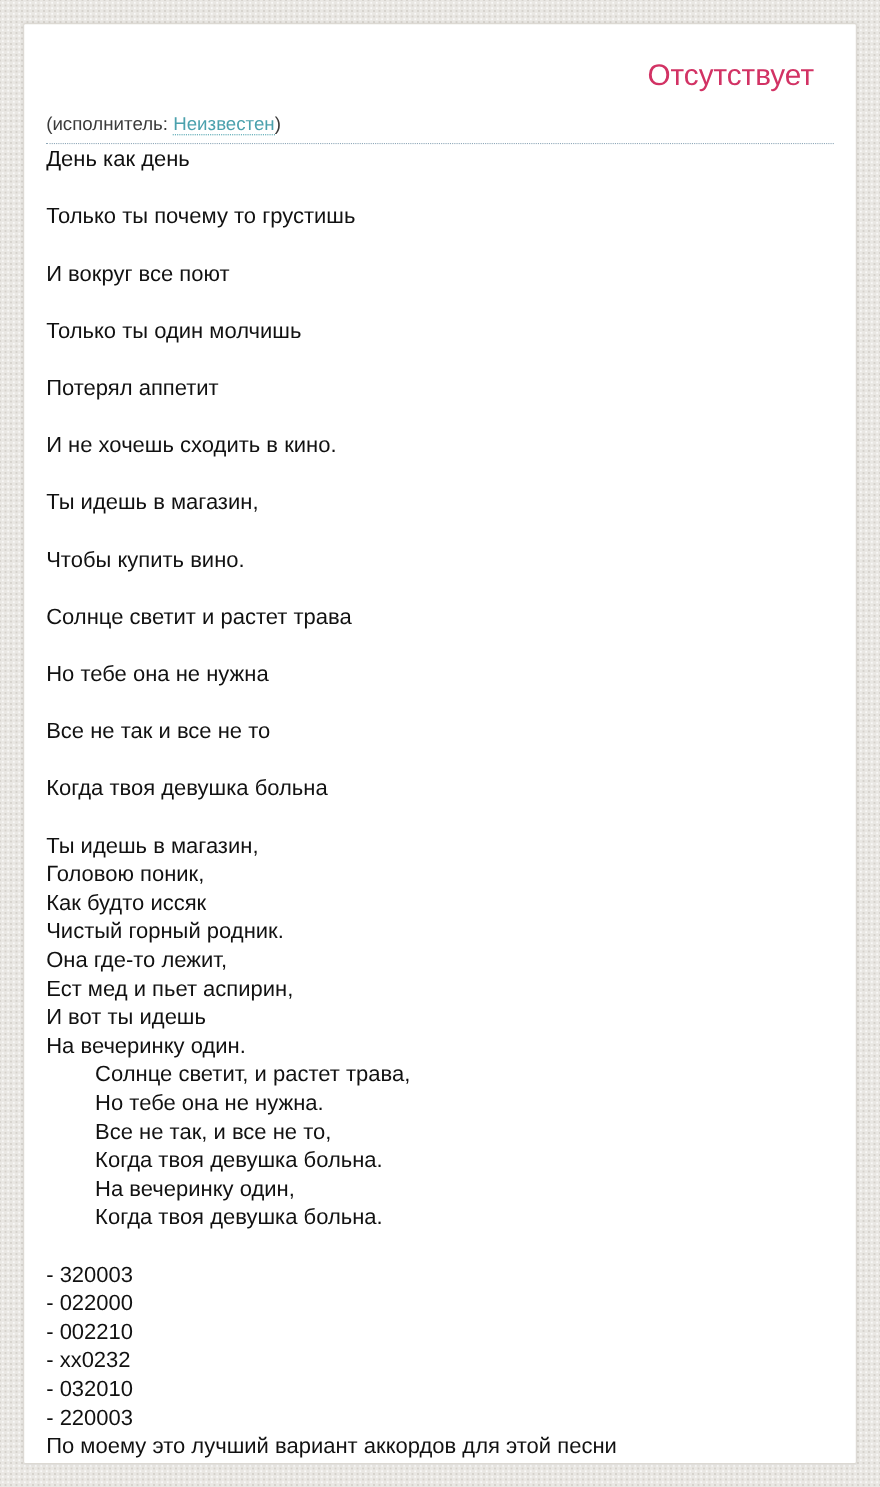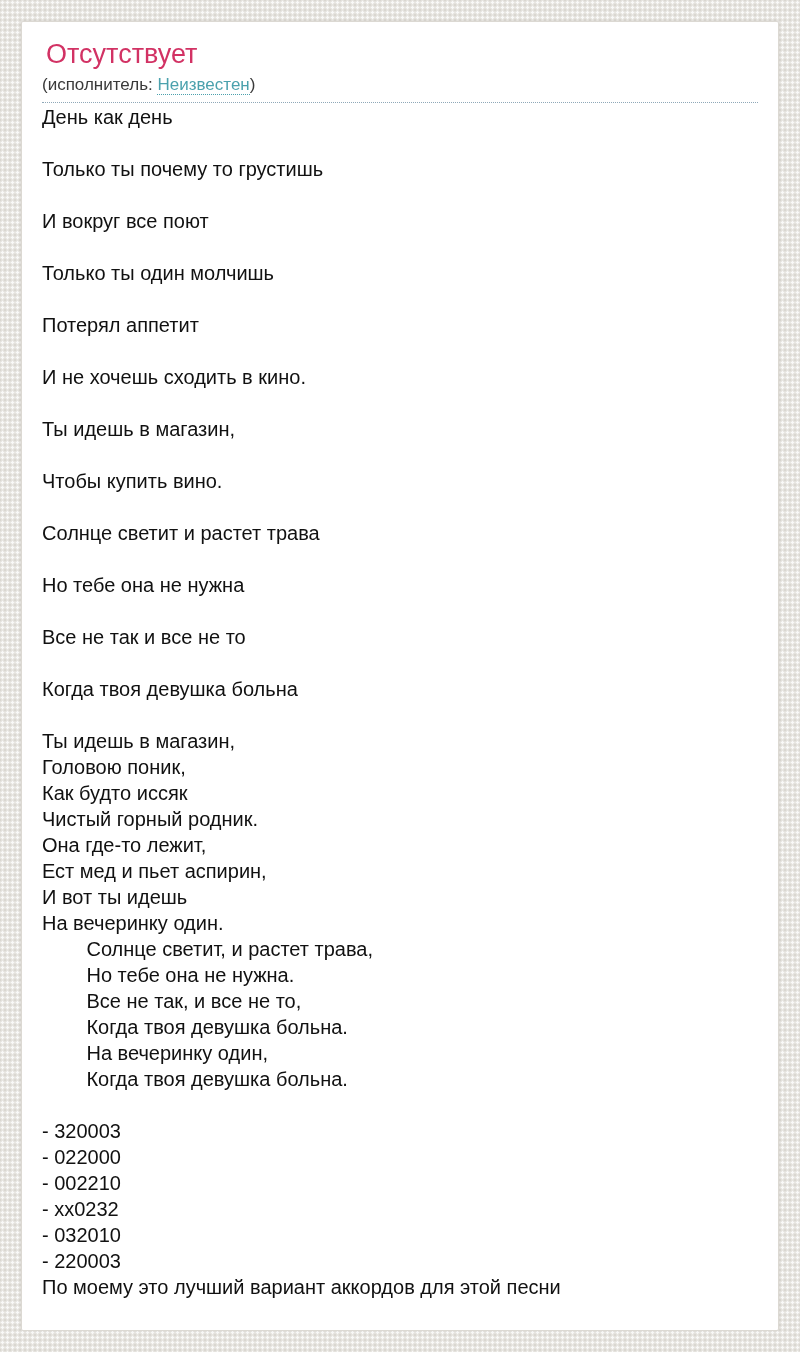--- a/index.html
+++ b/index.html
@@ -29,25 +29,26 @@
     border: 1px solid #dcd9d3;
     border-radius: 2px;
     box-shadow: 0 0 3px rgba(0,0,0,0.06);
     padding: 12px 20px 28px 20px;
   }
   .song-header {
     border-bottom: 1px dotted #8fa8b8;
     padding-bottom: 7px;
   }
   h1.song-title {
-    margin: 4px;
+    margin: 18px;
     font-size: 27px;
     line-height: 33px;
     font-weight: normal;
     color: #d23264;
+    text-align: right;
   }
   .artist-line {
     margin-top: 2px;
     font-size: 17px;
     line-height: 20px;
     color: #3a3a3a;
   }
   a.artist-link {
     color: #4ba1ad;
     text-decoration: none;

